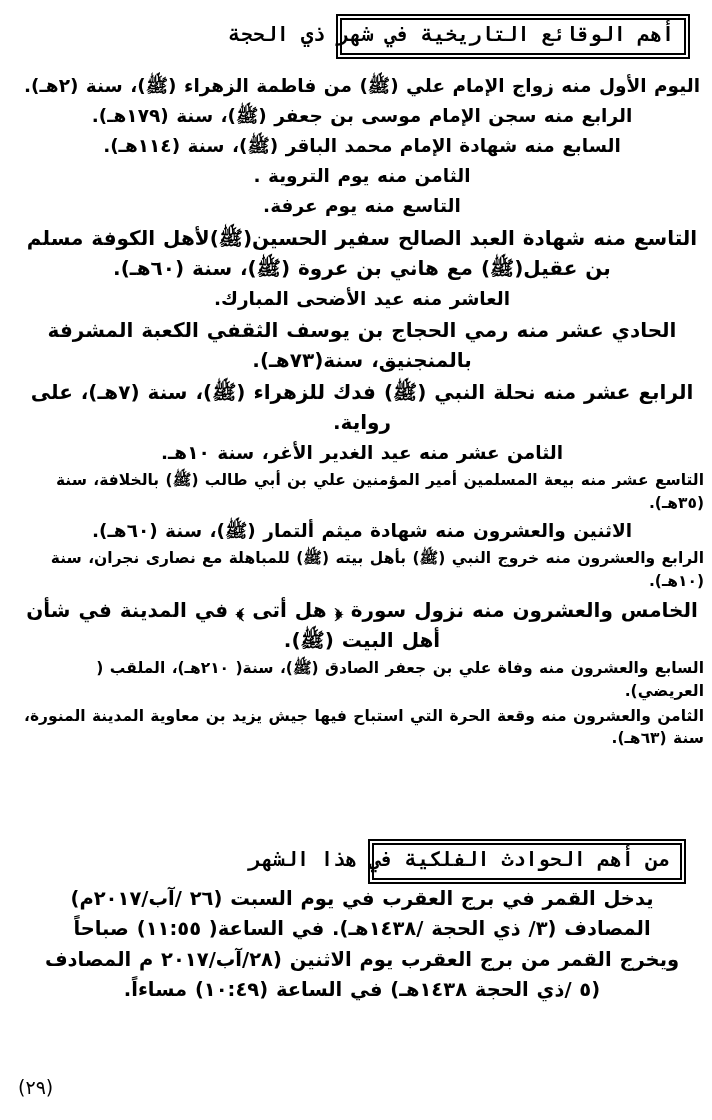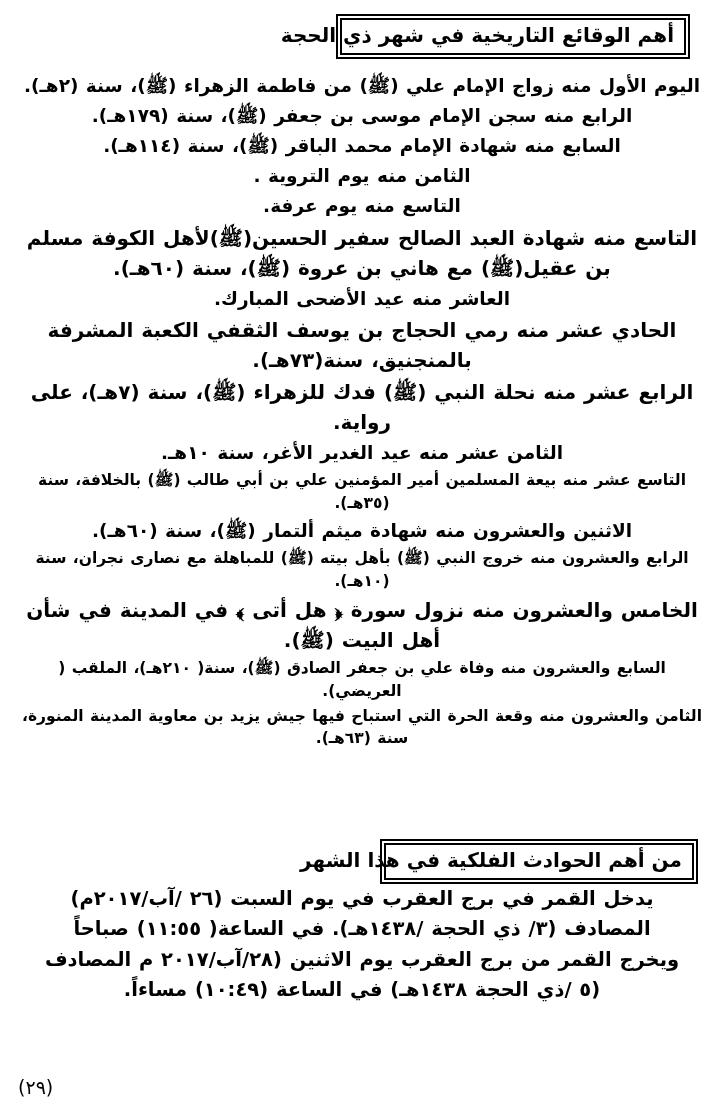--- a/index.html
+++ b/index.html
@@ -31,39 +31,40 @@
     border: 2px solid #000;
     padding: 2px;
     margin: 0 auto;
     background: #fff;
   }
   .heading-box .inner {
     box-sizing: border-box;
     border: 2px solid #000;
     padding: 3px 10px 5px 10px;
     text-align: center;
+    font-family: Liberation Mono, monospace;
   }
   .heading-box .inner .htext {
     font-size: 20px;
     font-weight: bold;
     line-height: 1.25;
     white-space: nowrap;
     letter-spacing: 0.5px;
   }
 
   #heading-historical {
     position: absolute;
     top: 14px;
     right: 22px;
     width: 354px;
   }
   #heading-astronomical {
     position: absolute;
     top: 839px;
-    right: 14px;
+    right: 26px;
     width: 318px;
   }
 
   
   .entries {
     position: absolute;
     top: 72px;
     right: 0;
     left: 0;
     padding: 0 8px;
@@ -84,20 +85,21 @@
     margin: 0 0 2px 12px;
     word-spacing: 1px;
   }
   .entry.sz-sm {
     font-size: 20px;
     line-height: 1.5;
   }
   .entry.sz-xs {
     font-size: 15.5px;
     line-height: 1.48;
+    text-align: right;
   }
   .entry.sz-lg {
     font-size: 19.5px;
   }
 
   
   #page-number {
     position: absolute;
     left: 18px;
     bottom: 22px;

